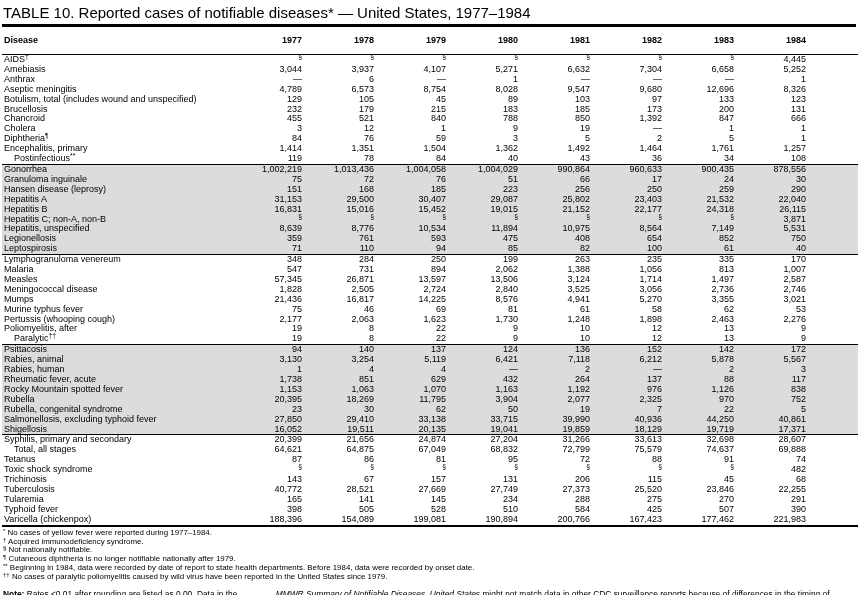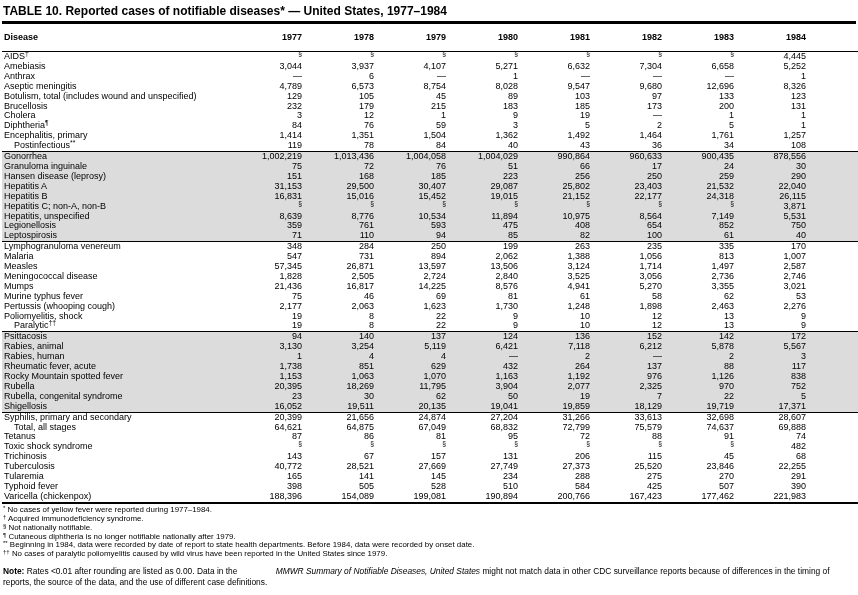--- a/index.html
+++ b/index.html
@@ -3,21 +3,21 @@
 <meta charset="utf-8">
 <style>
   html, body { margin: 0; padding: 0; }
   body {
     width: 858px; height: 595px; overflow: hidden;
     background: #ffffff; color: #000000;
     font-family: "Liberation Sans", sans-serif;
   }
   .page { padding: 1px 2px 0 2px; }
   .title {
-    font-size: 12px; font-weight: 700;
+    font-size: 15px; font-weight: 400;
     padding: 3px 1px 3px 1px;
     border-bottom: 3px solid #000;
     white-space: nowrap;
   }
   table.disease-table {
     width: 854px; border-collapse: collapse; table-layout: fixed;
     font-size: 9px; border-bottom: 2px solid #000;
   }
   .col-disease { width: 228px; }
   .col-year { width: 72px; }
@@ -143,20 +143,32 @@
           <td class="num">179</td>
           <td class="num">215</td>
           <td class="num">183</td>
           <td class="num">185</td>
           <td class="num">173</td>
           <td class="num">200</td>
           <td class="num">131</td>
           <td></td>
         </tr>
         <tr>
+          <td class="disease">Chancroid</td>
+          <td class="num">455</td>
+          <td class="num">521</td>
+          <td class="num">840</td>
+          <td class="num">788</td>
+          <td class="num">850</td>
+          <td class="num">1,392</td>
+          <td class="num">847</td>
+          <td class="num">666</td>
+          <td></td>
+        </tr>
+        <tr>
           <td class="disease">Cholera</td>
           <td class="num">3</td>
           <td class="num">12</td>
           <td class="num">1</td>
           <td class="num">9</td>
           <td class="num">19</td>
           <td class="num">—</td>
           <td class="num">1</td>
           <td class="num">1</td>
           <td></td>
@@ -383,21 +395,21 @@
           <td class="num">2,063</td>
           <td class="num">1,623</td>
           <td class="num">1,730</td>
           <td class="num">1,248</td>
           <td class="num">1,898</td>
           <td class="num">2,463</td>
           <td class="num">2,276</td>
           <td></td>
         </tr>
         <tr>
-          <td class="disease">Poliomyelitis, shock</td>
+          <td class="disease">Poliomyelitis, after</td>
           <td class="num">19</td>
           <td class="num">8</td>
           <td class="num">22</td>
           <td class="num">9</td>
           <td class="num">10</td>
           <td class="num">12</td>
           <td class="num">13</td>
           <td class="num">9</td>
           <td></td>
         </tr>
@@ -488,20 +500,32 @@
         <tr class="shaded">
           <td class="disease">Rubella, congenital syndrome</td>
           <td class="num">23</td>
           <td class="num">30</td>
           <td class="num">62</td>
           <td class="num">50</td>
           <td class="num">19</td>
           <td class="num">7</td>
           <td class="num">22</td>
           <td class="num">5</td>
+          <td></td>
+        </tr>
+        <tr class="shaded">
+          <td class="disease">Salmonellosis, excluding typhoid fever</td>
+          <td class="num">27,850</td>
+          <td class="num">29,410</td>
+          <td class="num">33,138</td>
+          <td class="num">33,715</td>
+          <td class="num">39,990</td>
+          <td class="num">40,936</td>
+          <td class="num">44,250</td>
+          <td class="num">40,861</td>
           <td></td>
         </tr>
         <tr class="shaded">
           <td class="disease">Shigellosis</td>
           <td class="num">16,052</td>
           <td class="num">19,511</td>
           <td class="num">20,135</td>
           <td class="num">19,041</td>
           <td class="num">19,859</td>
           <td class="num">18,129</td>

